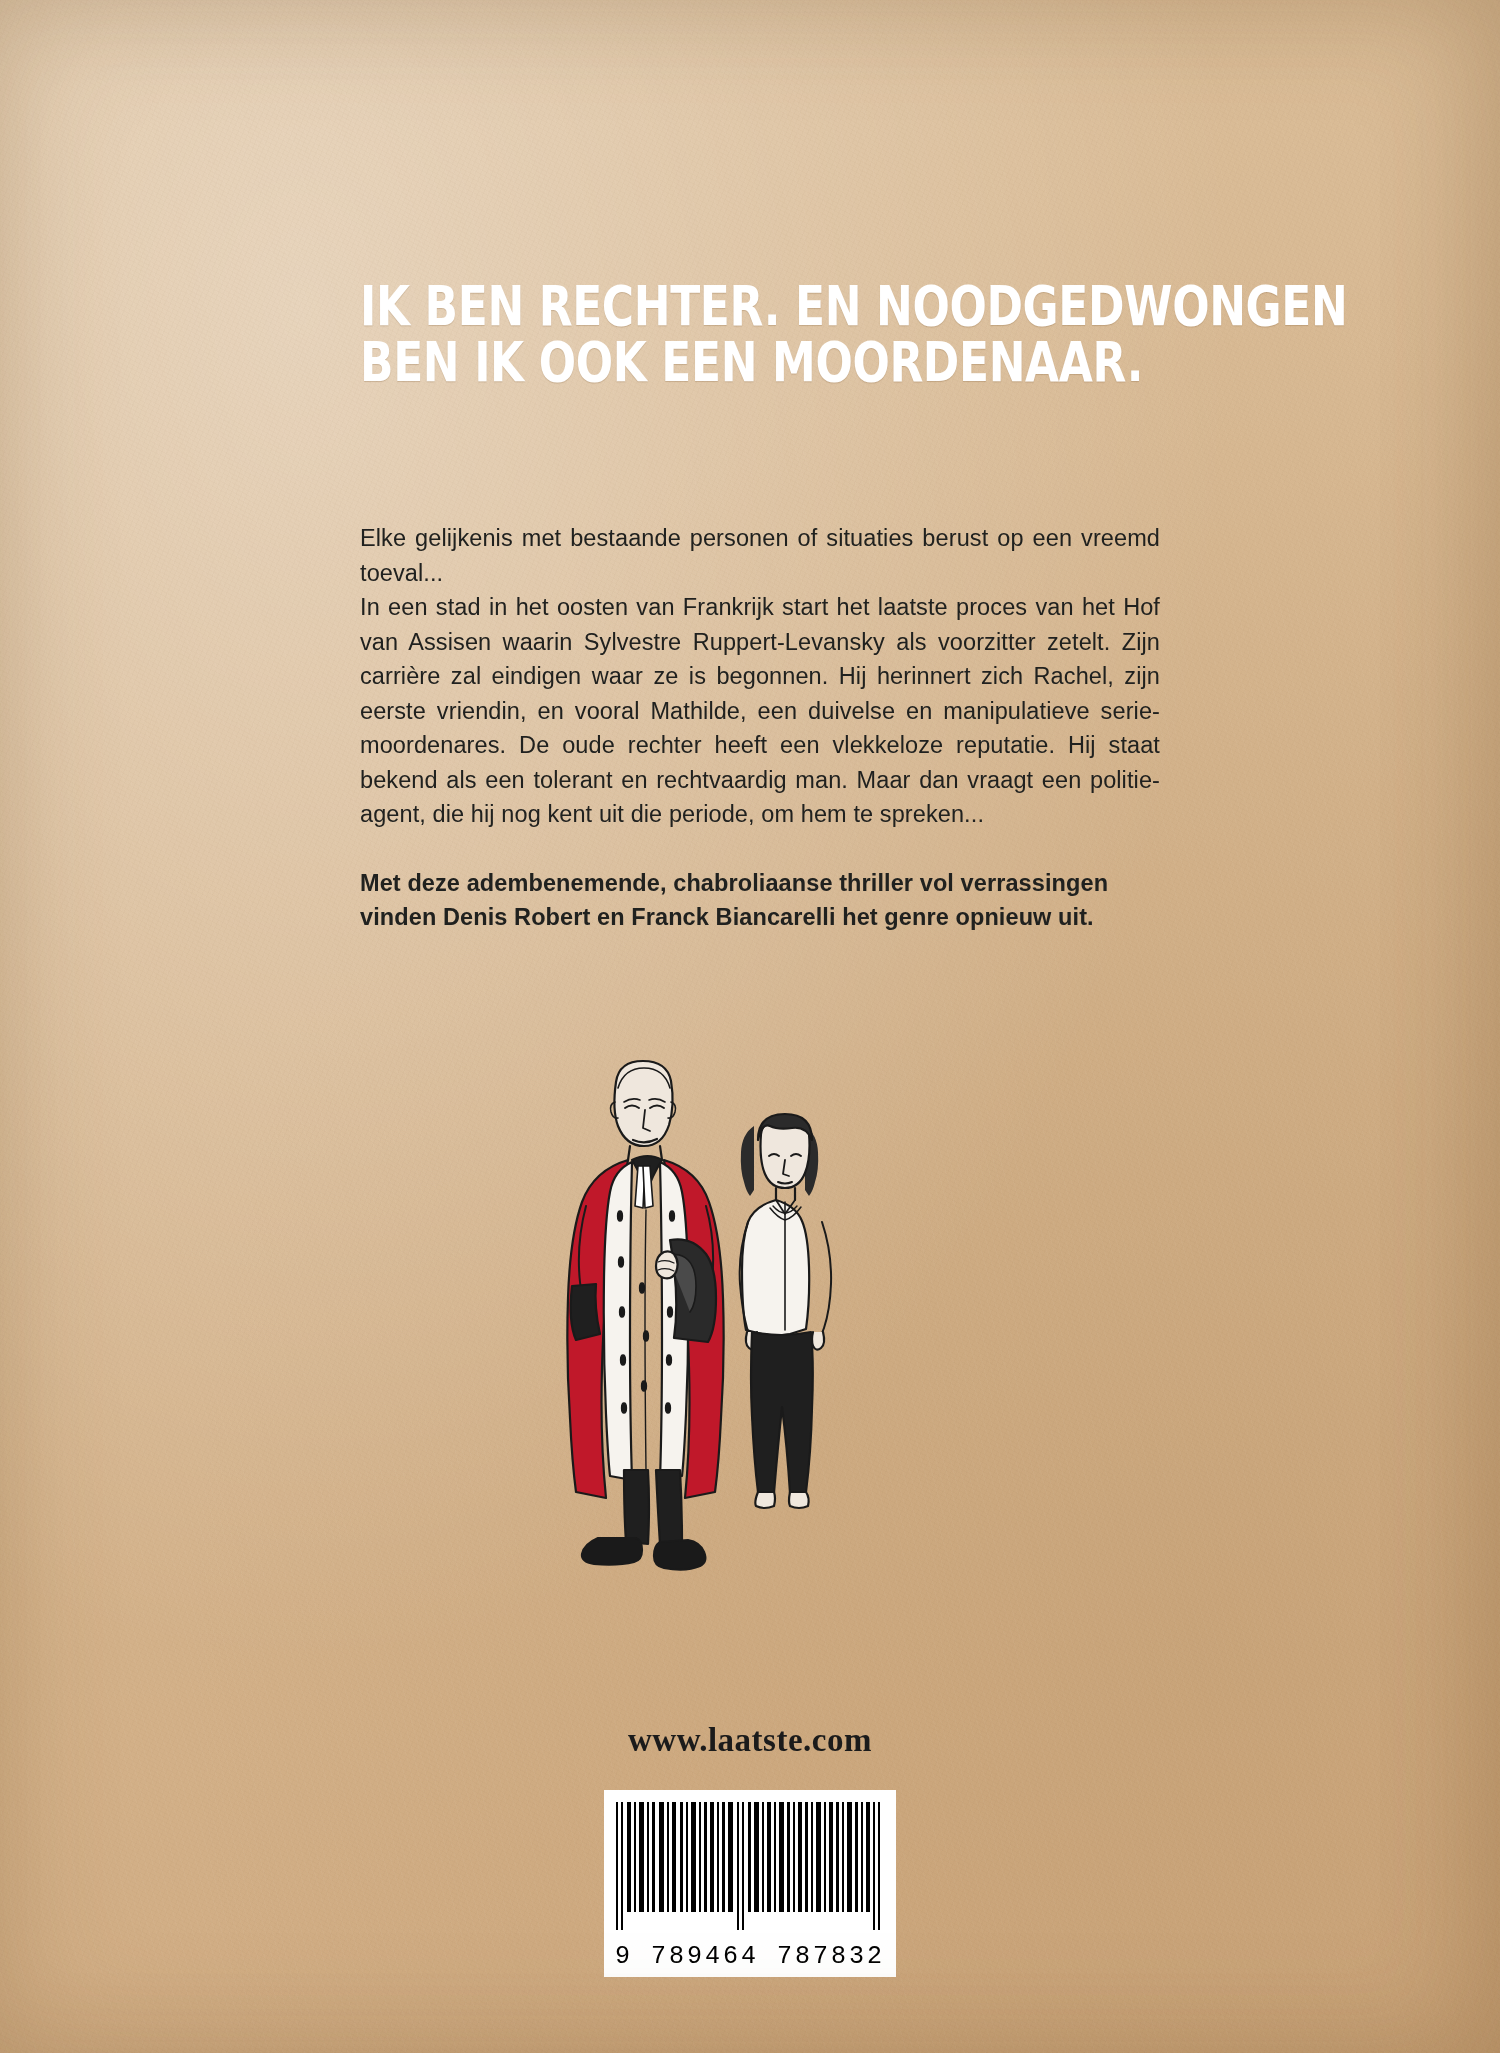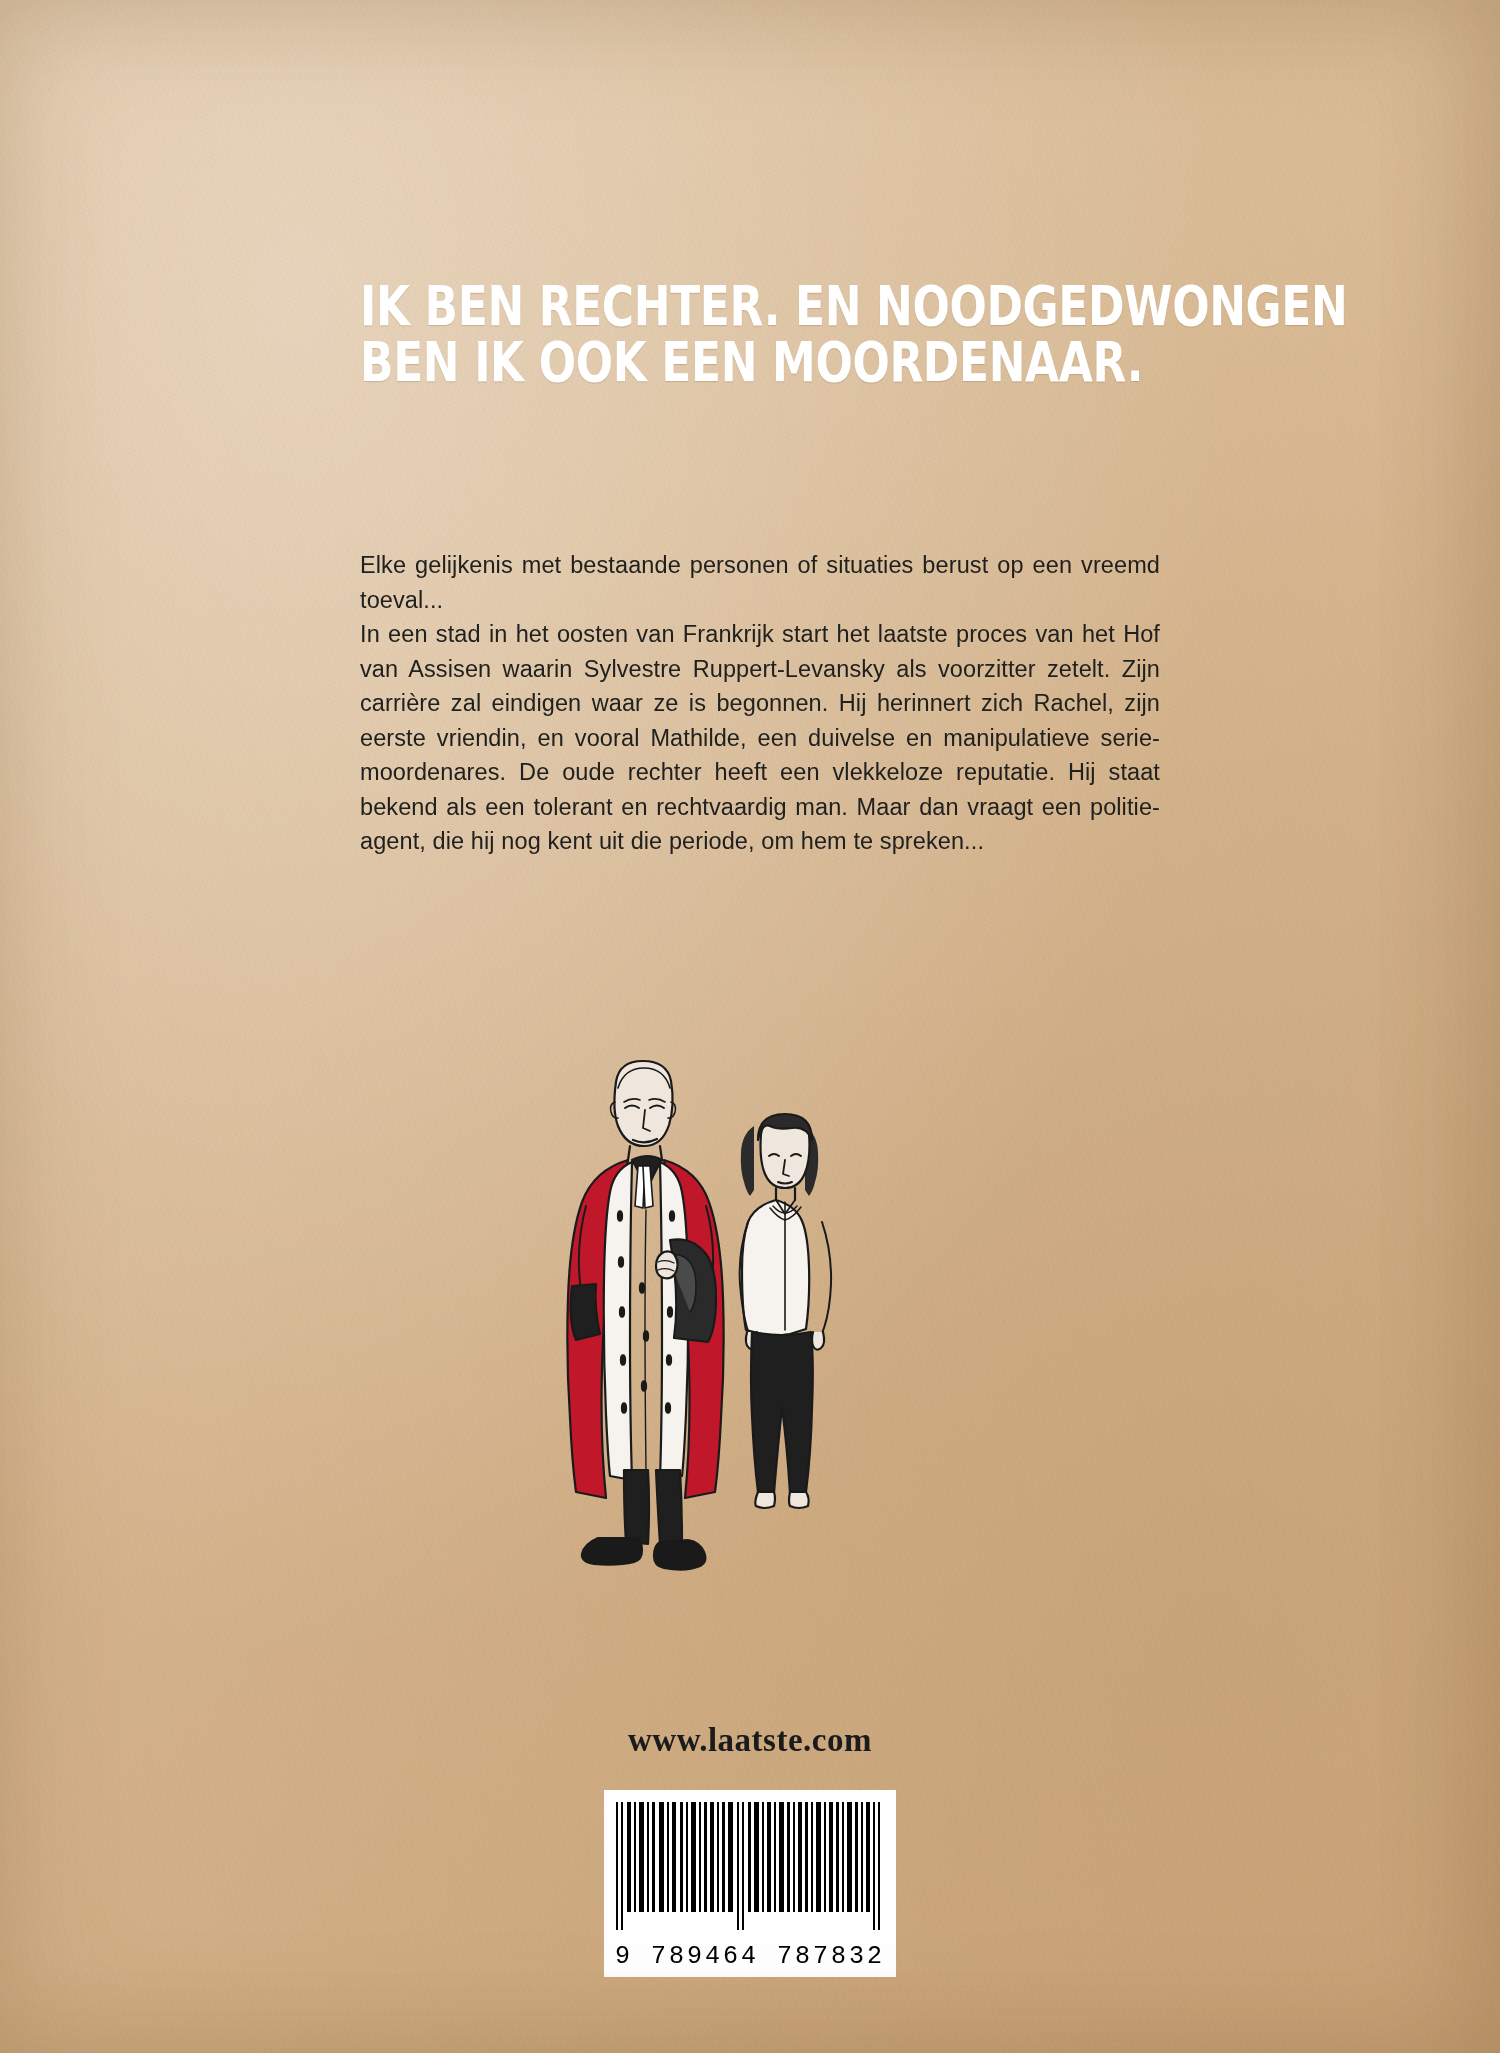--- a/index.html
+++ b/index.html
@@ -54,21 +54,21 @@
     text-shadow: 0 1px 1px rgba(120,85,45,0.25);
   }
   .tagline .line {
     display: block;
     white-space: nowrap;
   }
 
   .blurb {
     position: absolute;
     left: 360px;
-    top: 548px;
+    top: 521px;
     width: 800px;
     color: #20211f;
     font-family: "Liberation Sans", sans-serif;
     font-size: 23.5px;
     line-height: 1.47;
     text-align: justify;
     letter-spacing: 0.1px;
   }
   .blurb p { margin: 0; }
   .blurb p.first { margin-bottom: 0; }
@@ -132,20 +132,21 @@
   <div class="grain"></div>
 
   <div class="tagline">
     <span class="line">IK BEN RECHTER. EN NOODGEDWONGEN</span>
     <span class="line">BEN IK OOK EEN MOORDENAAR.</span>
   </div>
 
   <div class="blurb">
     <p class="first">Elke gelijkenis met bestaande personen of situaties berust op een vreemd toeval...</p>
     <p>In een stad in het oosten van Frankrijk start het laatste proces van het Hof van Assisen waarin Sylvestre Ruppert-Levansky als voorzitter zetelt. Zijn carrière zal eindigen waar ze is begonnen. Hij herinnert zich Rachel, zijn eerste vriendin, en vooral Mathilde, een duivelse en manipulatieve serie-moordenares. De oude rechter heeft een vlekkeloze reputatie. Hij staat bekend als een tolerant en rechtvaardig man. Maar dan vraagt een politie-agent, die hij nog kent uit die periode, om hem te spreken...</p>
+    <p class="bold">Met deze adembenemende, chabroliaanse thriller vol verrassingen vinden Denis Robert en Franck Biancarelli het genre opnieuw uit.</p>
   </div>
 
   <div class="illustration">
     <svg viewBox="0 0 480 620" width="480" height="620" xmlns="http://www.w3.org/2000/svg">
       <g stroke="#1a1a1a" fill="none" stroke-width="2.2" stroke-linecap="round" stroke-linejoin="round">
 
         <g>
 
           <path d="M234 96 q-12 8 -13 26 q-1 18 3 30 q2 9 6 14 l4 -6" fill="#2b2b2b" stroke="none"></path>
           <path d="M285 96 q12 8 13 26 q1 18 -3 30 q-2 9 -6 14 l-4 -6" fill="#2b2b2b" stroke="none"></path>

